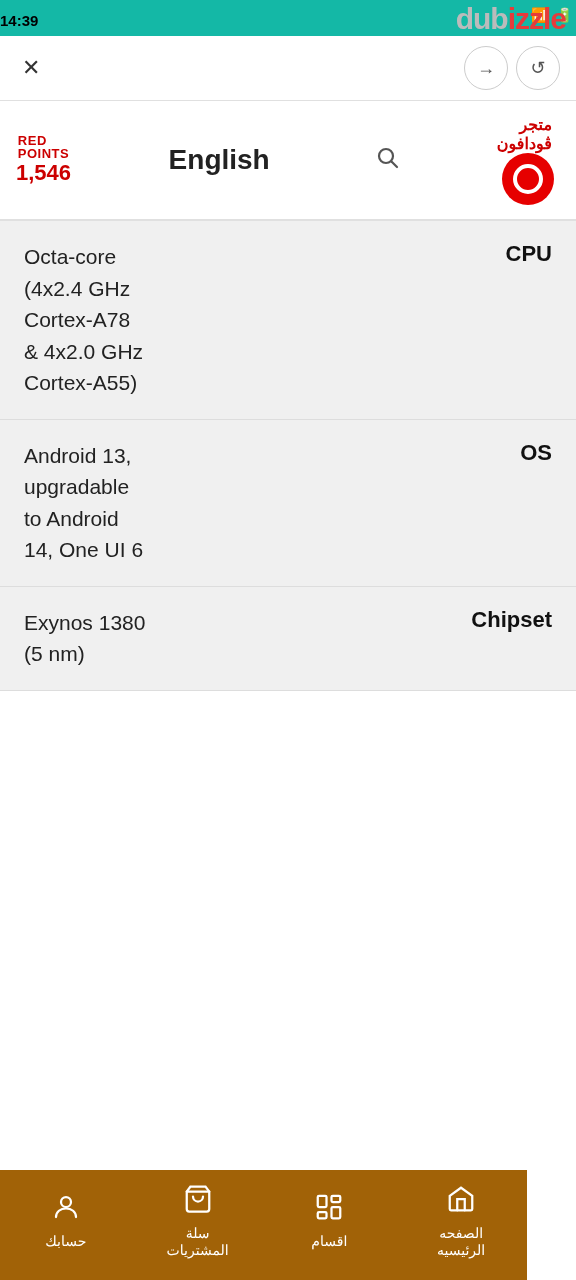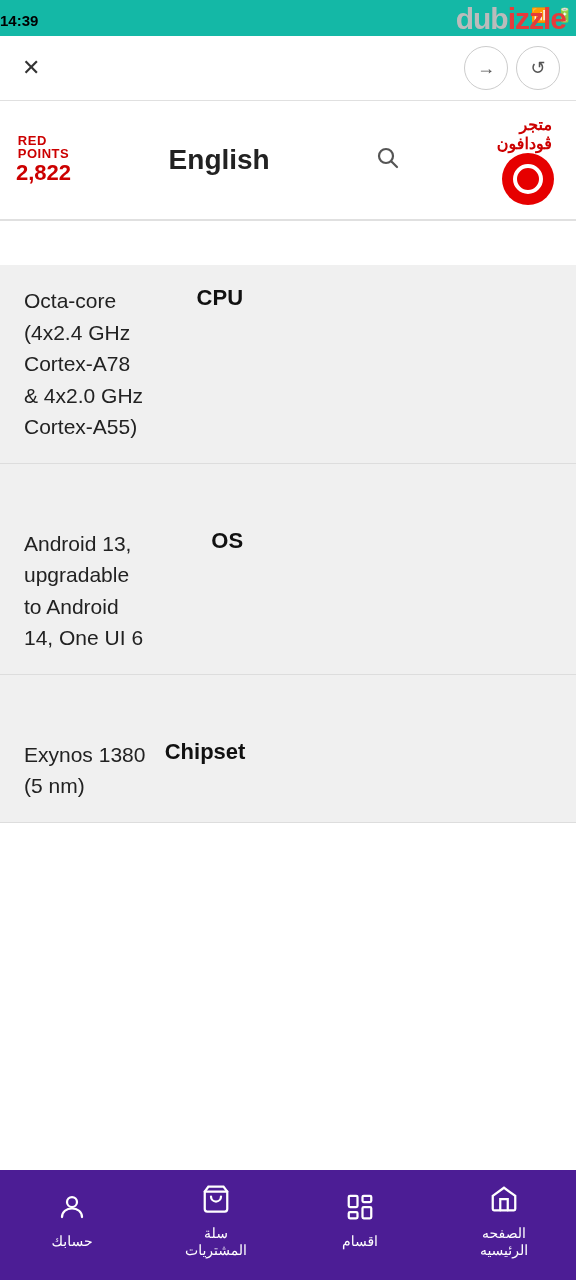--- a/index.html
+++ b/index.html
@@ -113,26 +113,25 @@
     }
 
     
     .specs-section {
       background: #f0f0f0;
       padding: 0;
     }
     .spec-row {
       display: flex;
       flex-direction: row;
-      justify-content: flex-start;
+      justify-content: space-between;
       align-items: flex-start;
       padding: 20px 24px;
       border-bottom: 1px solid #ddd;
       background: #f0f0f0;
-      margin-top: 44px;
     }
     .spec-label {
       font-size: 22px;
       font-weight: 700;
       color: #111;
       text-align: right;
       min-width: 100px;
     }
     .spec-value {
       font-size: 21px;
@@ -140,22 +139,22 @@
       text-align: left;
       max-width: 300px;
       line-height: 1.5;
     }
 
     
     .bottom-nav {
       position: fixed;
       bottom: 0;
       left: 0;
-      width: 576px;
-      background: #4c1d95;
+      width: 527px;
+      background: #a16207;
       display: flex;
       align-items: center;
       justify-content: space-around;
       padding: 12px 0 20px;
       height: 110px;
     }
     .nav-item {
       display: flex;
       flex-direction: column;
       align-items: center;
@@ -207,21 +206,21 @@
     <div class="nav-icon-btn">
       <span>↺</span>
     </div>
   </div>
 </div>
 
 <div class="header-bar">
 
   <div class="red-points">
     <span class="red-points-label">RED<br>POINTS</span>
-    <span class="red-points-value">2,822</span>
+    <span class="red-points-value">1,546</span>
   </div>
 
   <span class="lang-btn">English</span>
 
   <span class="search-icon-btn">
     <svg width="24" height="24" viewBox="0 0 24 24" fill="none" stroke="#555" stroke-width="2.2" stroke-linecap="round">
       <circle cx="11" cy="11" r="7"></circle>
       <line x1="16.5" y1="16.5" x2="22" y2="22"></line>
     </svg>
   </span>

